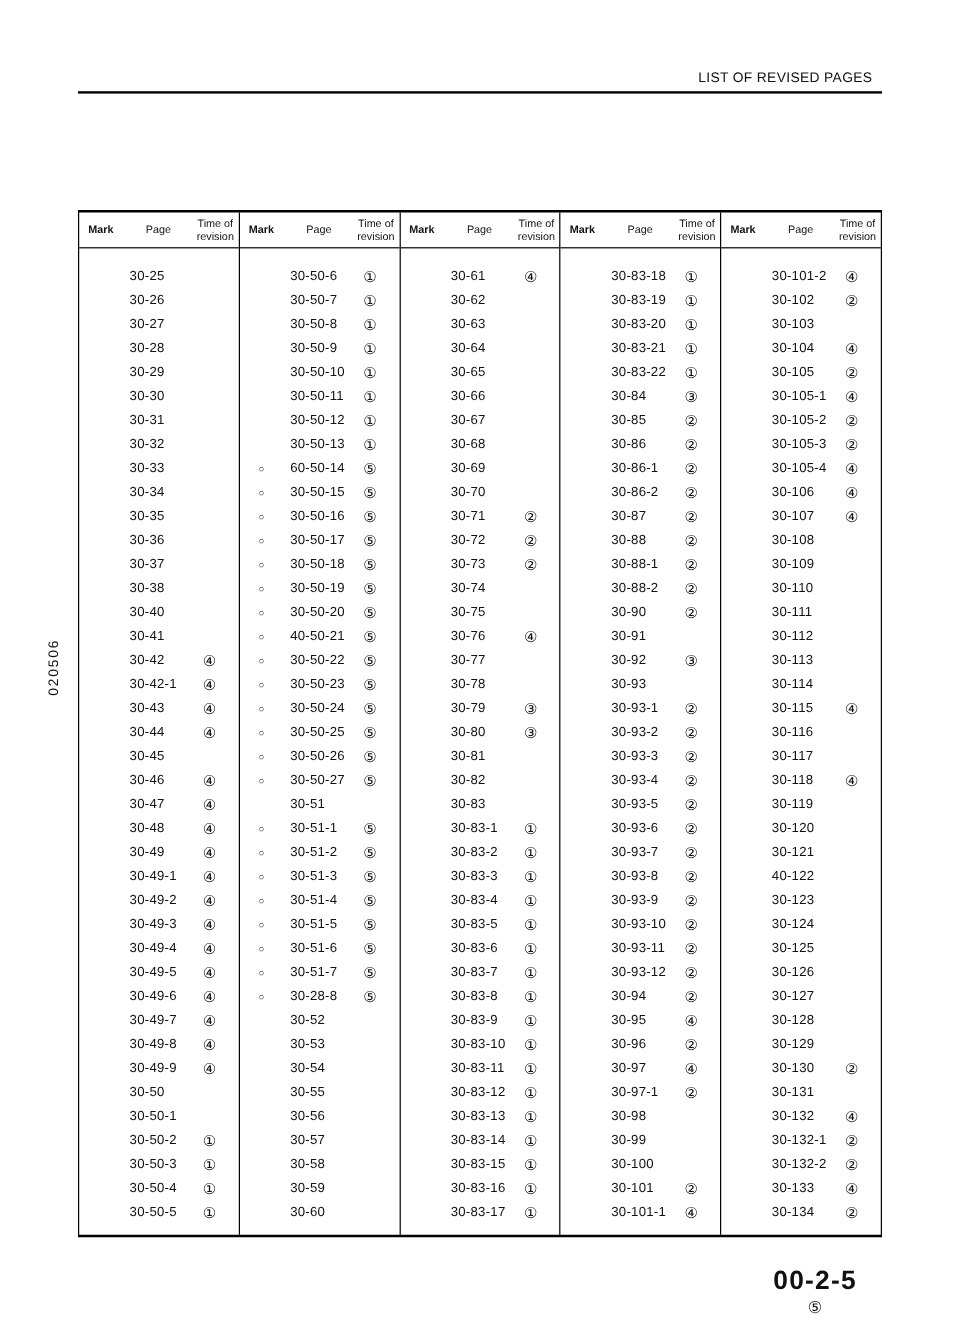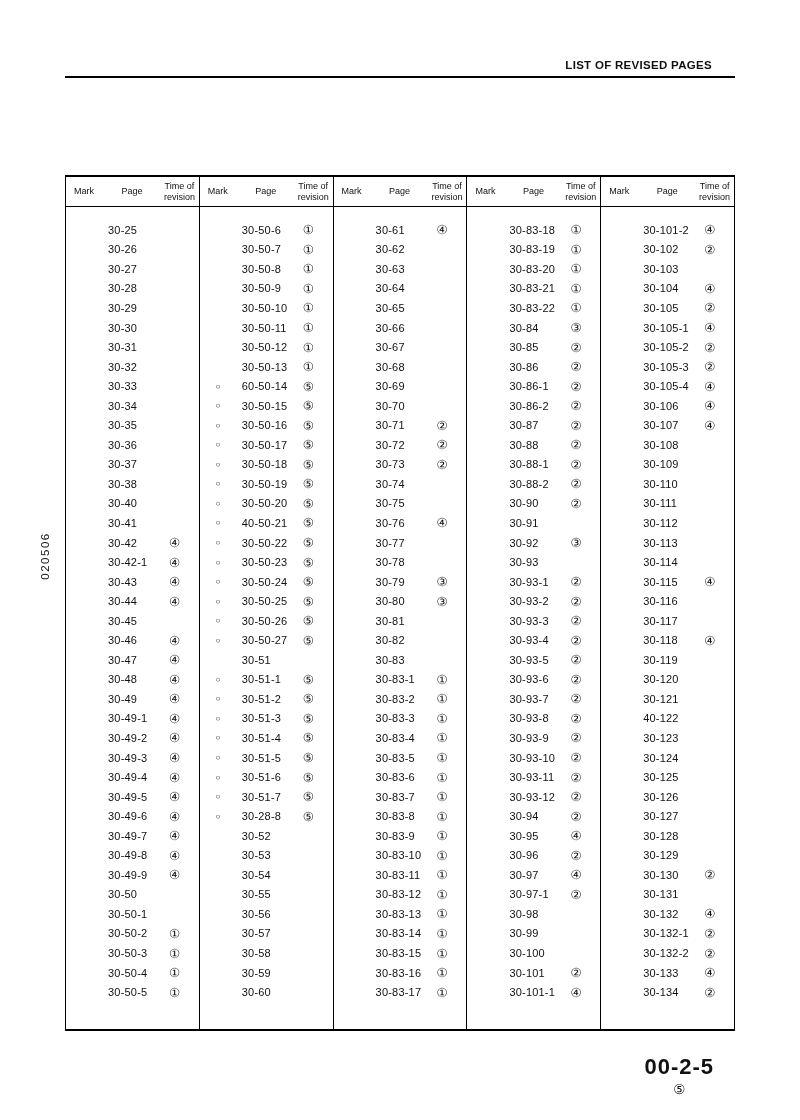--- a/index.html
+++ b/index.html
@@ -2,22 +2,22 @@
 <html><head>
 <meta charset="utf-8">
 <style>
   * { margin:0; padding:0; box-sizing:border-box; }
   html,body { background:#ffffff; }
   .page {
     position:relative; width:800px; height:1120px; background:#ffffff;
     font-family:"Liberation Sans", sans-serif; color:#111; overflow:hidden;
   }
   .doc-title {
-    position:absolute; top:59px; right:88px;
-    font-size:11.5px; font-weight:700; letter-spacing:.3px;
+    position:absolute; top:59px; right:73px;
+    font-size:11.5px; font-weight:400; letter-spacing:.3px;
   }
   .header-rule {
     position:absolute; top:76px; left:65px; width:670px; height:2px; background:#000;
   }
   .side-code {
     position:absolute; left:45px; top:556px;
     transform:translate(-50%,-50%) rotate(-90deg);
     font-size:11.5px; letter-spacing:1.5px; white-space:nowrap;
   }
   .watermark {
@@ -29,24 +29,24 @@
     display:flex;
     border:1px solid #000; border-top:2px solid #000; border-bottom:2px solid #000;
   }
   .colgroup { flex:1 1 0; display:flex; flex-direction:column; border-right:1px solid #000; min-width:0; }
   .colgroup:last-child { border-right:0; }
   .colhead {
     display:flex; align-items:center; height:30px; flex:0 0 30px;
     border-bottom:1px solid #000; font-size:9px; line-height:1.15;
   }
   .hc { text-align:center; }
-  .hc0 { width:36px; }
+  .hc0 { width:36px;font-weight:bold; }
   .hc1 { width:60px; }
   .hc2 { flex:1; padding-right:2px; }
-  .colbody { flex:1; display:flex; flex-direction:column; padding:13px 0 27px; }
+  .colbody { flex:1; display:flex; flex-direction:column; padding:13px 0 9px; }
   .trow { flex:1 1 0; display:flex; align-items:center; font-size:11px; }
   .c-mark { width:36px; text-align:center; font-size:8px; }
   .c-page { width:60px; padding-left:6px; text-align:left; letter-spacing:.2px; }
   .c-rev { flex:1; text-align:left; padding-left:7px; font-size:12.5px; }
   .footer { position:absolute; right:86px; top:1054px; text-align:center; }
   .page-number { font-size:22px; font-weight:700; letter-spacing:1px; }
   .footer-rev { font-size:13.5px; margin-top:1px; }
 </style>
 </head>
 <body>

